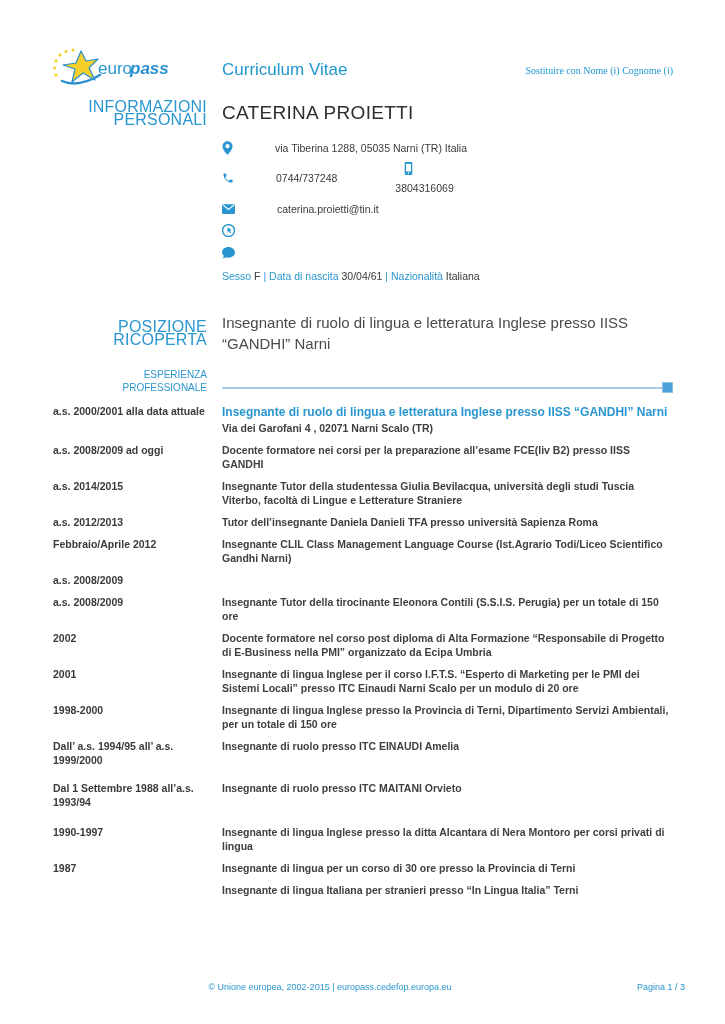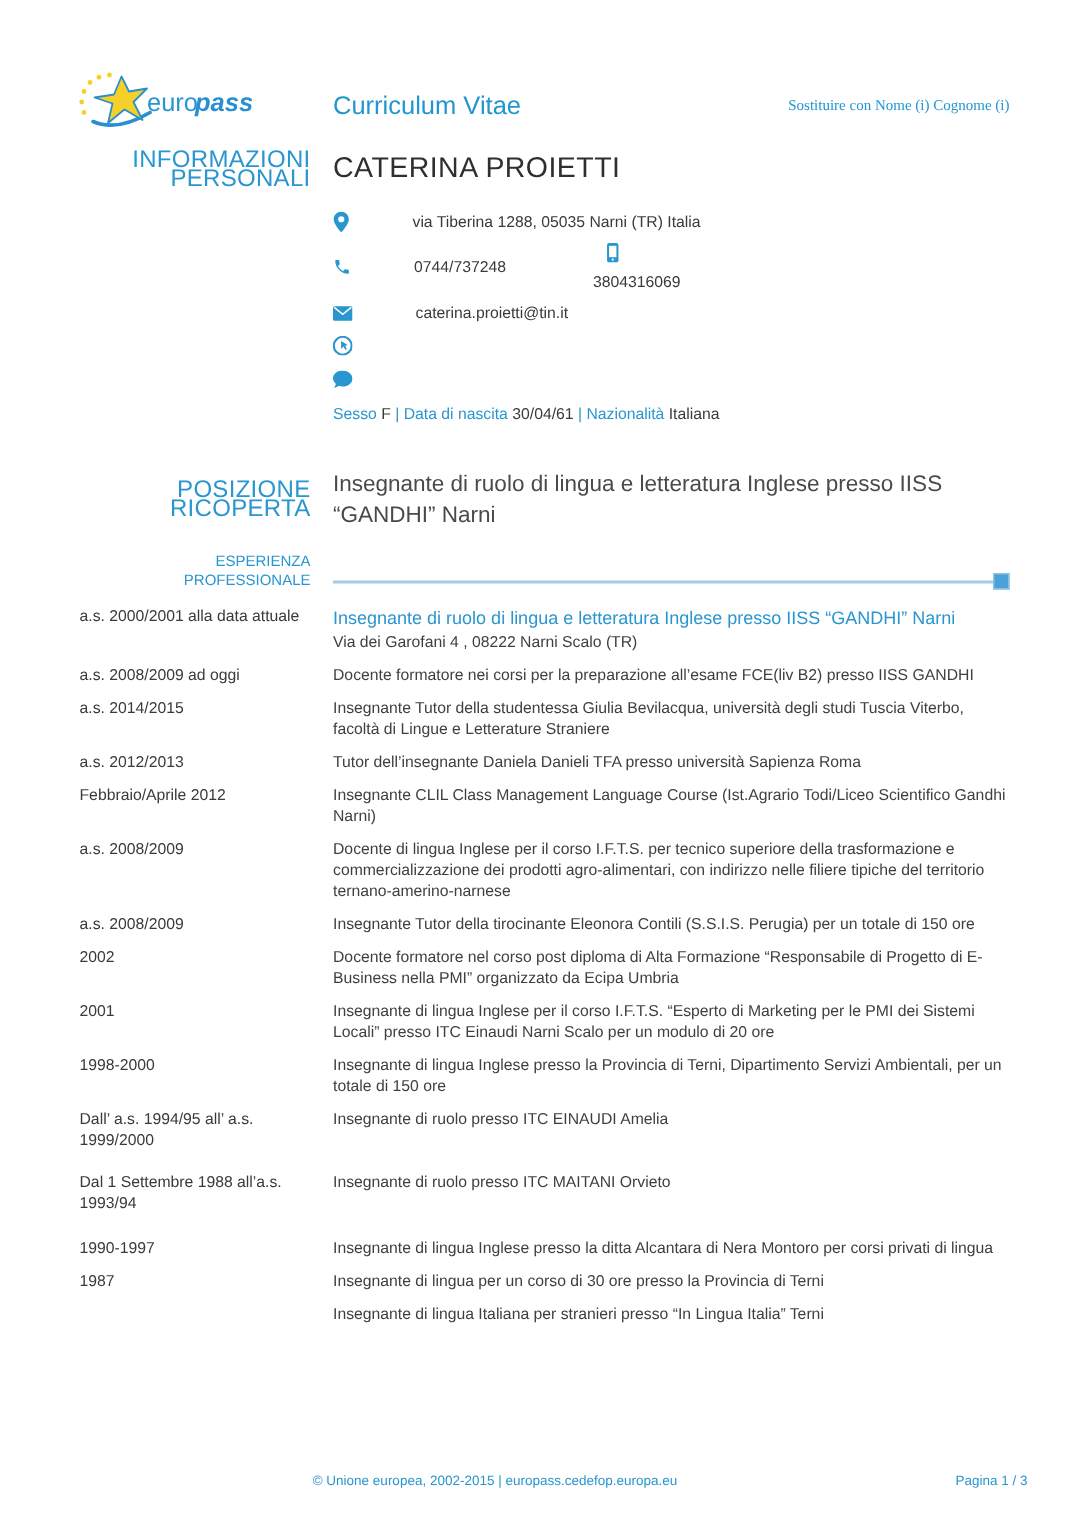--- a/index.html
+++ b/index.html
@@ -40,21 +40,21 @@
   .headline{font-size:15px;line-height:21px;color:#4a4a4a;}
 
   
   .exp-header{margin-top:14px;align-items:end;}
   .exp-label{color:#2a96cf;font-size:10px;line-height:13px;}
   .exp-divider{display:flex;align-items:center;height:13px;}
   .divider-line{flex:1;height:2px;background:#a5cbe7;}
   .divider-square{width:11px;height:11px;background:#4ba1d8;border:1px solid #8cc2e4;box-sizing:border-box;}
 
   
-  .exp-list{margin-top:10px;}
+  .exp-list{margin-top:10px;font-weight:bold;}
   .exp-row{margin-bottom:8px;}
   .date{font-size:10.5px;line-height:14px;color:#3a3a3a;}
   .exp-text{margin:0;font-size:10.5px;line-height:14px;color:#3f3f3f;}
   .exp-title{margin:0 0 1px 0;font-size:12px;line-height:16px;color:#2a96cf;}
 
   
   .footer{position:absolute;left:50px;right:40px;bottom:28px;height:14px;}
   .footer .copyright{position:absolute;left:0;right:75px;text-align:center;
                      font-size:9px;color:#2a96cf;}
   .footer .pageno{position:absolute;right:0;top:0;font-size:9px;color:#2a96cf;}
@@ -176,21 +176,21 @@
       <span class="divider-square"></span>
     </div>
   </div>
 
   <div class="exp-list">
 
     <div class="row exp-row">
       <div class="col-label date">a.s. 2000/2001 alla data attuale</div>
       <div class="col-main">
         <p class="exp-title">Insegnante di ruolo di lingua e letteratura Inglese presso IISS “GANDHI” Narni</p>
-        <p class="exp-text">Via dei Garofani 4 , 08222 Narni Scalo (TR)</p>
+        <p class="exp-text">Via dei Garofani 4 , 02071 Narni Scalo (TR)</p>
       </div>
     </div>
 
     <div class="row exp-row">
       <div class="col-label date">a.s. 2008/2009 ad oggi</div>
       <div class="col-main">
           <p class="exp-text">Docente formatore nei corsi per la preparazione all’esame FCE(liv B2) presso IISS GANDHI</p>
         </div>
     </div>
 
@@ -210,23 +210,20 @@
 
     <div class="row exp-row">
       <div class="col-label date">Febbraio/Aprile 2012</div>
       <div class="col-main">
           <p class="exp-text">Insegnante CLIL Class Management Language Course (Ist.Agrario Todi/Liceo Scientifico Gandhi Narni)</p>
         </div>
     </div>
 
     <div class="row exp-row">
       <div class="col-label date">a.s. 2008/2009</div>
-      <div class="col-main">
-          <p class="exp-text">Docente di lingua Inglese per il corso I.F.T.S. per tecnico superiore della trasformazione e commercializzazione dei prodotti agro-alimentari, con indirizzo nelle filiere tipiche del territorio ternano-amerino-narnese</p>
-        </div>
     </div>
 
     <div class="row exp-row">
       <div class="col-label date">a.s. 2008/2009</div>
       <div class="col-main">
           <p class="exp-text">Insegnante Tutor della tirocinante Eleonora Contili (S.S.I.S. Perugia) per un totale di 150 ore</p>
         </div>
     </div>
 
     <div class="row exp-row">

